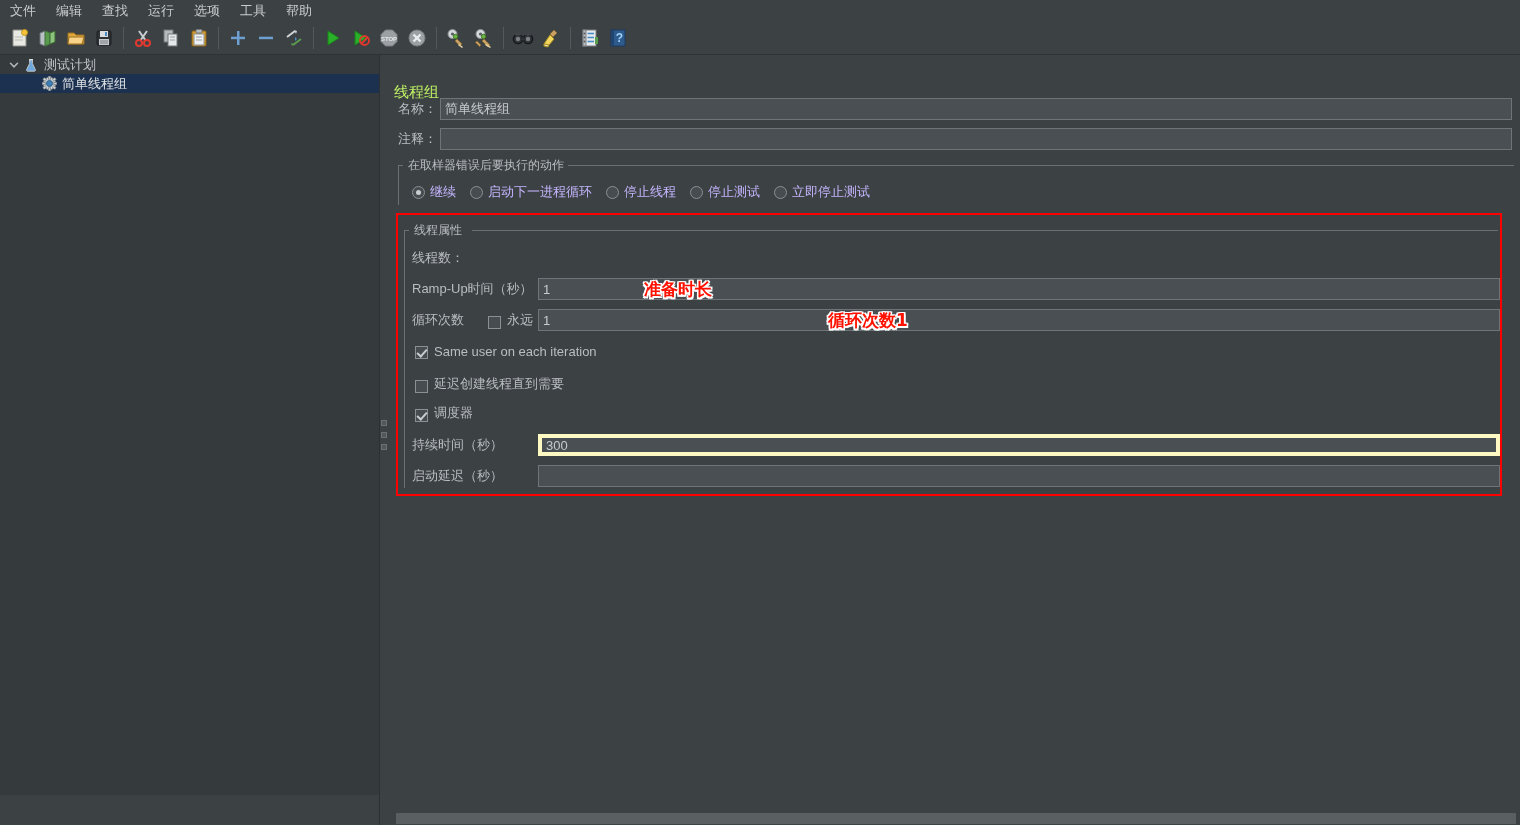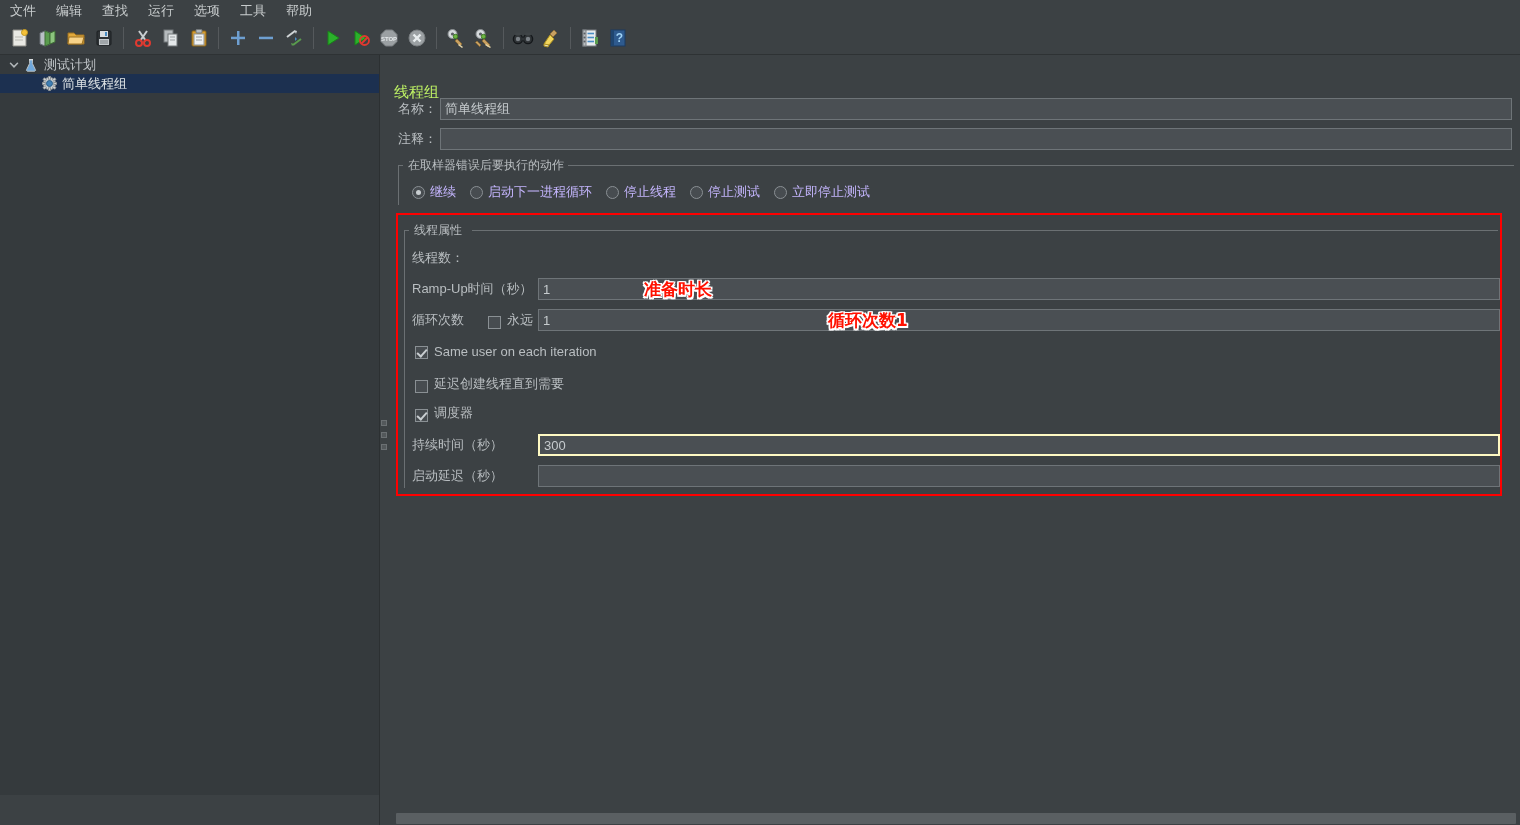--- a/index.html
+++ b/index.html
@@ -125,21 +125,21 @@
     background: #4a4f53;
     border: 1px solid #6e7478;
     color: #c6cbce;
     font-size: 13px;
     font-family: "Liberation Sans", "DejaVu Sans", sans-serif;
     padding: 1px 4px;
     height: 22px;
     outline: none;
   }
   .txt-input.focused {
-    border: 2px solid #fef9c3;
+    border: 4px solid #fef9c3;
     background: #4a4f53;
   }
   .txt-input::placeholder { color: #888d90; }
 
   
   #err-group {
     position: absolute; left: 398px; top: 157px;
     width: 1116px; height: 48px;
   }
   #err-group .gb-line-l {

